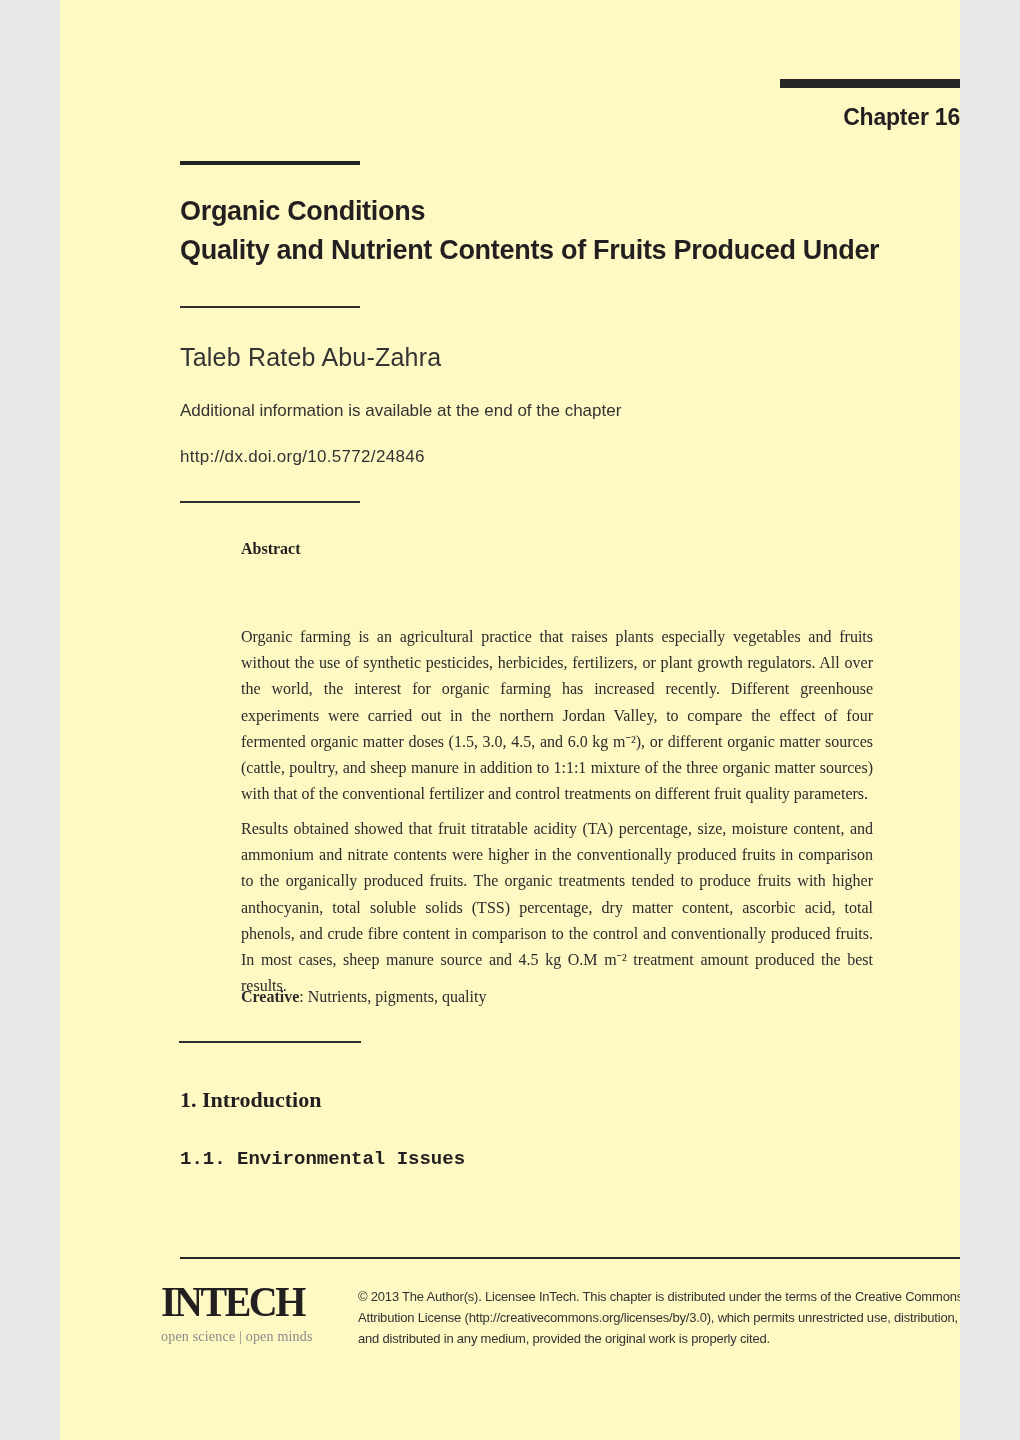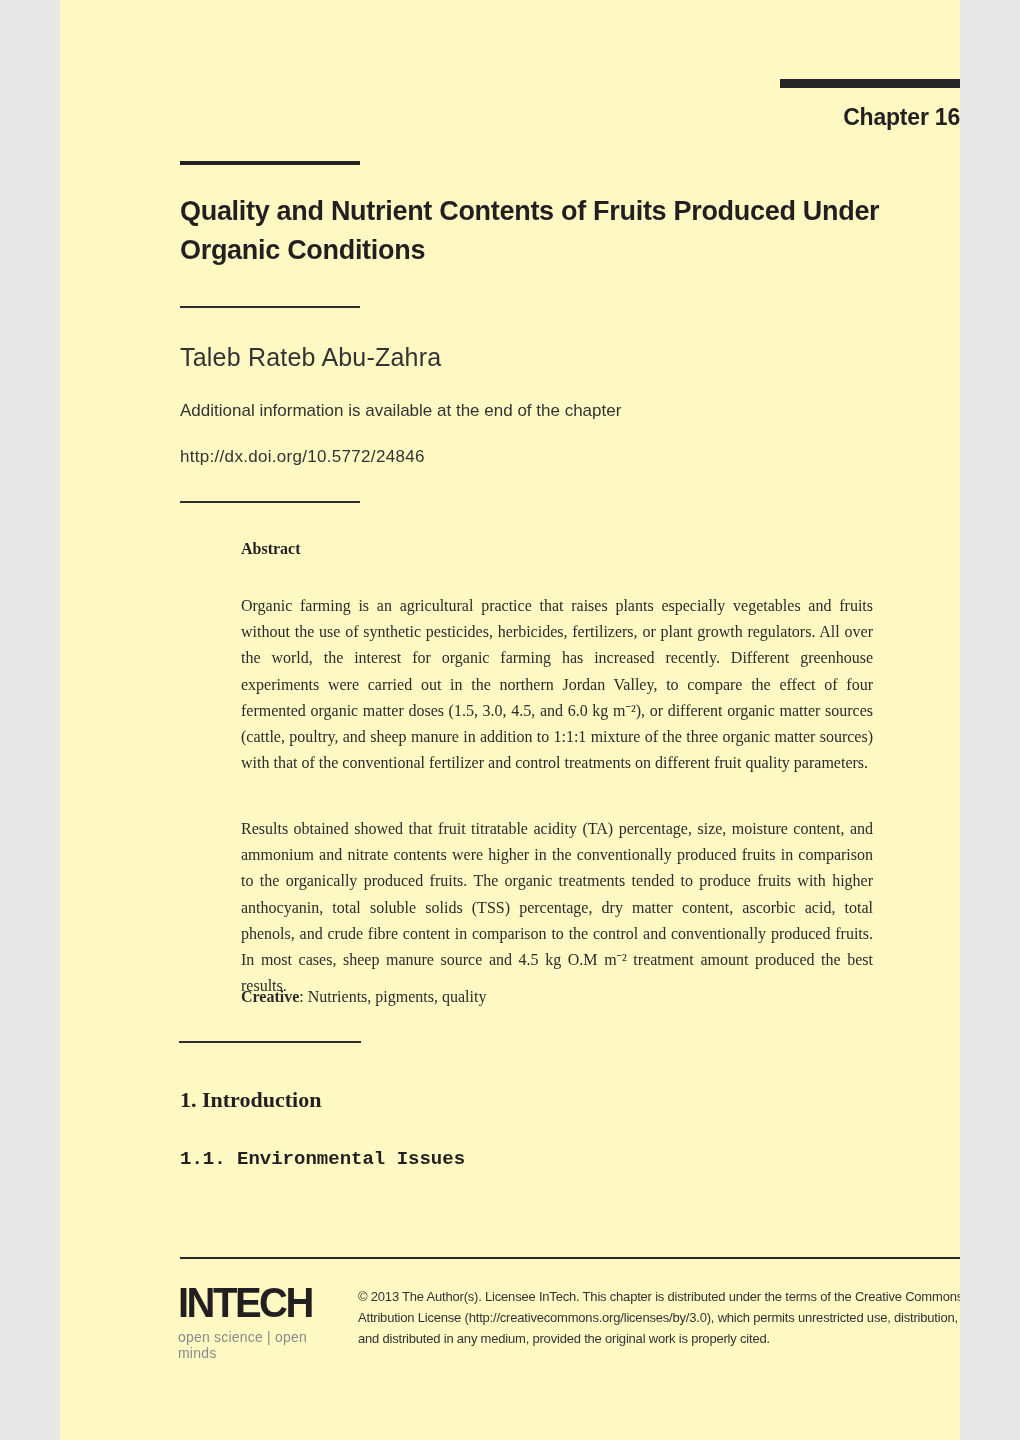--- a/index.html
+++ b/index.html
@@ -45,21 +45,21 @@
     position: absolute; left: 181px; top: 540px;
     font-family: "Liberation Serif", serif;
     font-size: 16px; font-weight: 700; color: #231f20;
   }
   .abstract-p {
     position: absolute; left: 181px; width: 632px;
     font-family: "Liberation Serif", serif;
     font-size: 16px; line-height: 26.2px; text-align: justify;
     color: #2b2b2b;
   }
-  .abstract-p1 { top: 577px; }
+  .abstract-p1 { top: 608px; }
   .abstract-p2 { top: 800px; }
   .keywords-line {
     position: absolute; left: 181px; top: 988px;
     font-family: "Liberation Serif", serif;
     font-size: 16px; color: #2b2b2b;
   }
   .keywords-label { font-weight: 700; }
   .keywords-rule { left: 119px; top: 1041px; width: 182px; height: 2px; }
   .intro-heading {
     position: absolute; left: 120px; top: 1087px;
@@ -71,21 +71,21 @@
     font-family: Liberation Mono, monospace;
     font-size: 19px; font-weight: 700; color: #231f20;
   }
   .body-paragraph {
     position: absolute; left: 120px; top: 1181px; width: 784px;
     font-family: "Liberation Serif", serif;
     font-size: 20px; line-height: 27.5px; color: #2b2b2b;
     text-align: justify; text-align-last: justify;
   }
   .footer-rule { left: 120px; top: 1257px; width: 784px; height: 2px; background: #262626; }
-  .intech-logo { position: absolute; left: 118px; top: 1281px; width: 170px; }
+  .intech-logo { position: absolute; left: 101px; top: 1281px; width: 170px; font-family: Liberation Serif, serif; }
   .intech-logo-text {
     font-size: 40px; font-weight: 900; letter-spacing: -2.5px; line-height: 1;
     color: #231f20; transform: scaleY(1.05); transform-origin: left top;
   }
   .intech-logo-tagline {
     margin-top: 8px; font-size: 14px; color: #8a8a8a; letter-spacing: 0.2px;
   }
   .license-text {
     position: absolute; left: 298px; top: 1286px;
     font-size: 13px; line-height: 21px; letter-spacing: -0.2px;
@@ -96,22 +96,22 @@
 </head>
 <body>
 
 <div class="page">
 
   <div class="chapter-bar"></div>
   <div class="chapter-label">Chapter 16</div>
 
   <div class="rule title-rule"></div>
   <div class="page-title">
+    <div>Organic Conditions</div>
     <div>Quality and Nutrient Contents of Fruits Produced Under</div>
-    <div>Organic Conditions</div>
   </div>
 
   <div class="rule author-rule"></div>
   <div class="author-name">Taleb Rateb Abu-Zahra</div>
   <div class="additional-info">Additional information is available at the end of the chapter</div>
   <a class="doi-link" href="#">http://dx.doi.org/10.5772/24846</a>
   <div class="rule doi-rule"></div>
 
   <div class="abstract-heading">Abstract</div>
   <p class="abstract-p abstract-p1">Organic farming is an agricultural practice that raises plants especially vegetables and fruits without the use of synthetic pesticides, herbicides, fertilizers, or plant growth regulators. All over the world, the interest for organic farming has increased recently. Different greenhouse experiments were carried out in the northern Jordan Valley, to compare the effect of four fermented organic matter doses (1.5, 3.0, 4.5, and 6.0 kg m⁻²), or different organic matter sources (cattle, poultry, and sheep manure in addition to 1:1:1 mixture of the three organic matter sources) with that of the conventional fertilizer and control treatments on different fruit quality parameters.</p>

